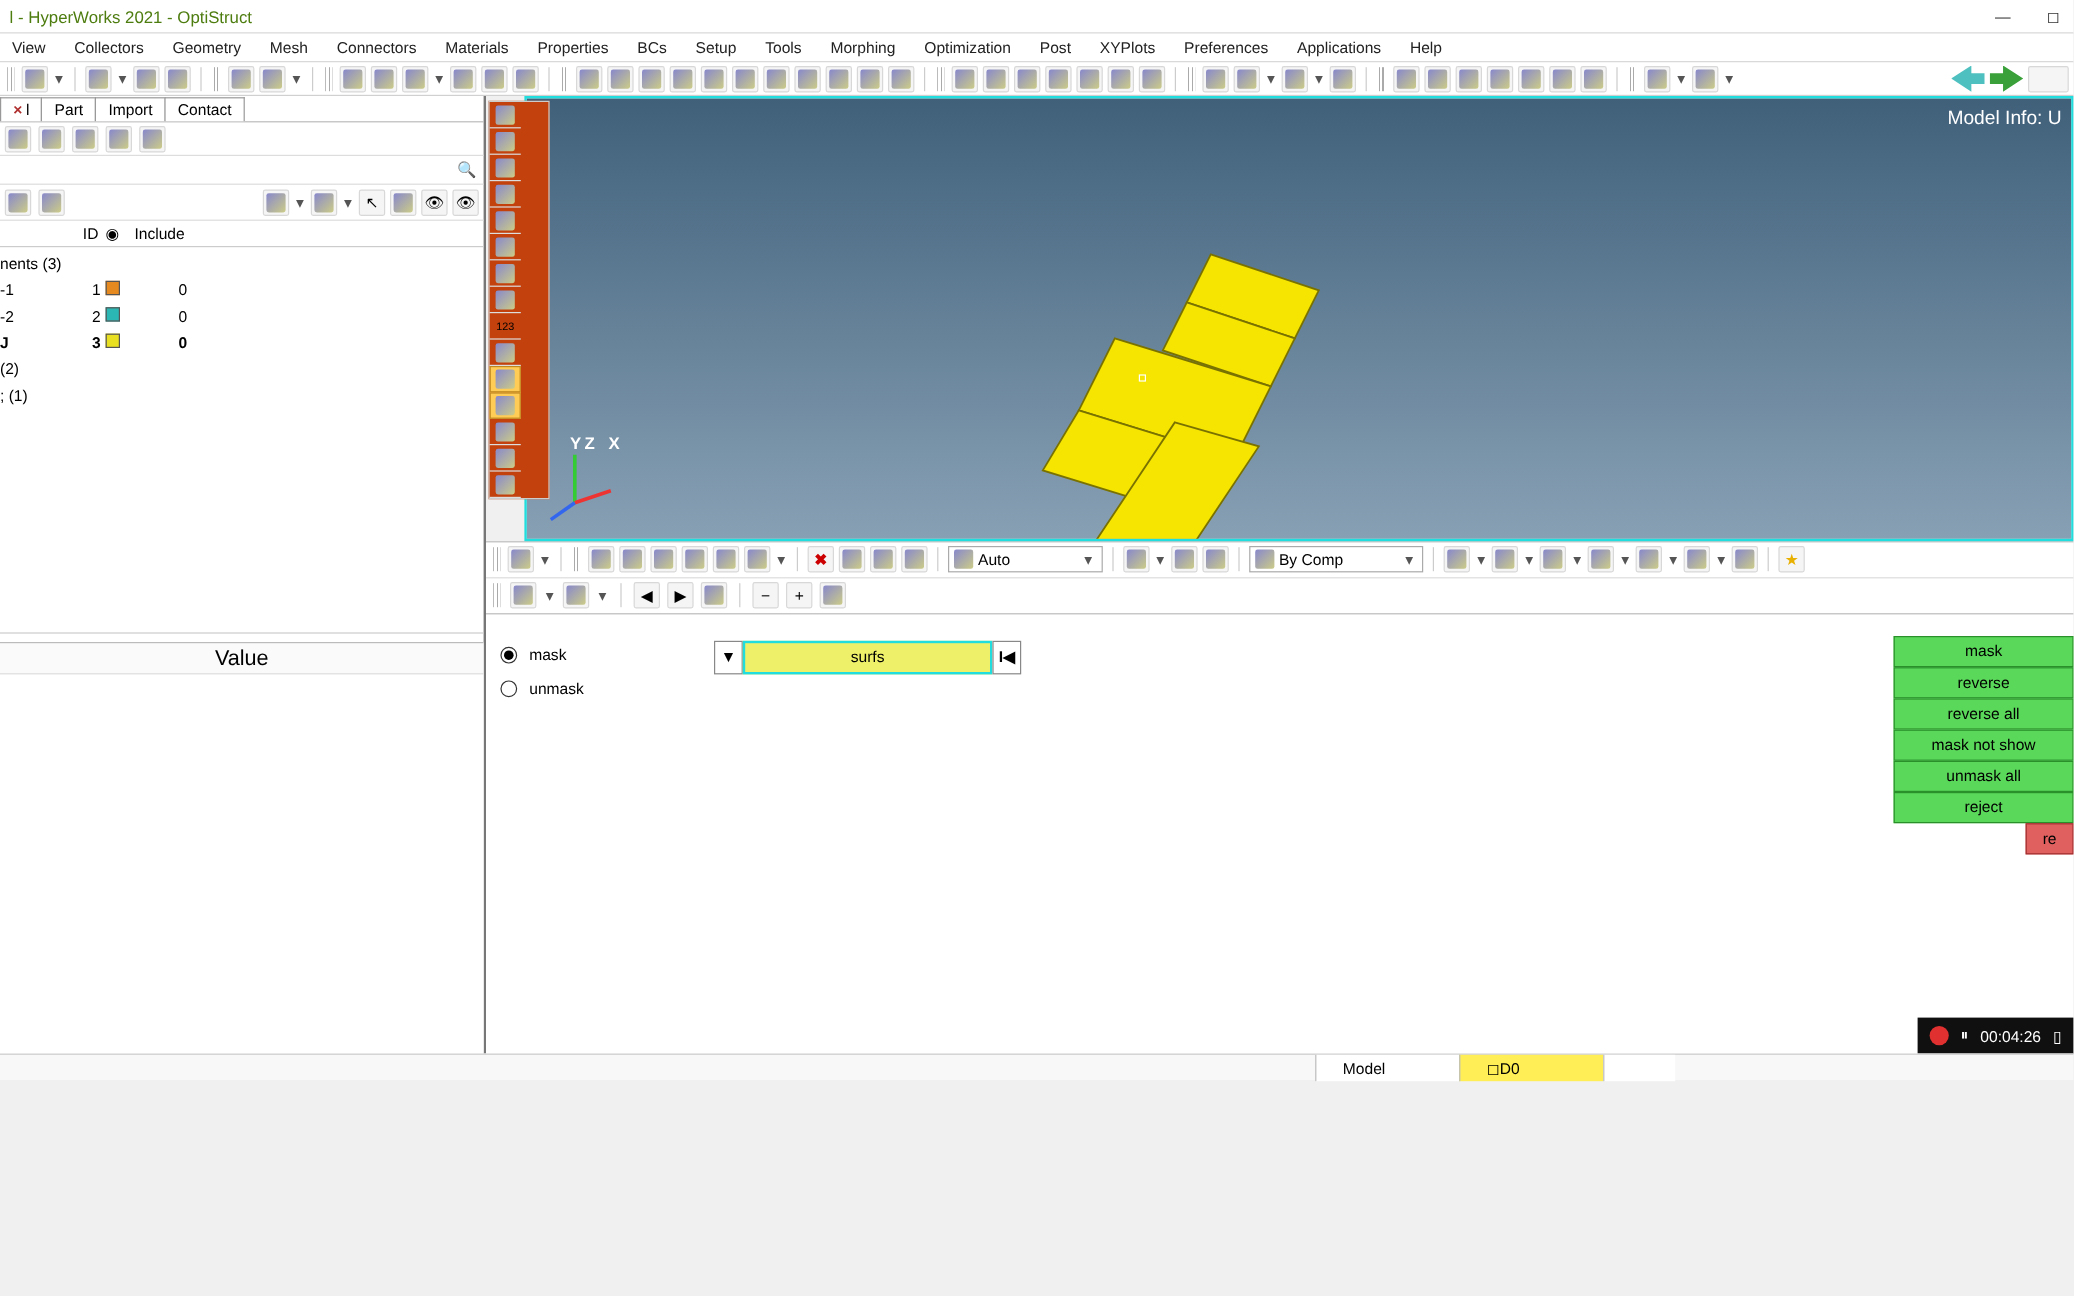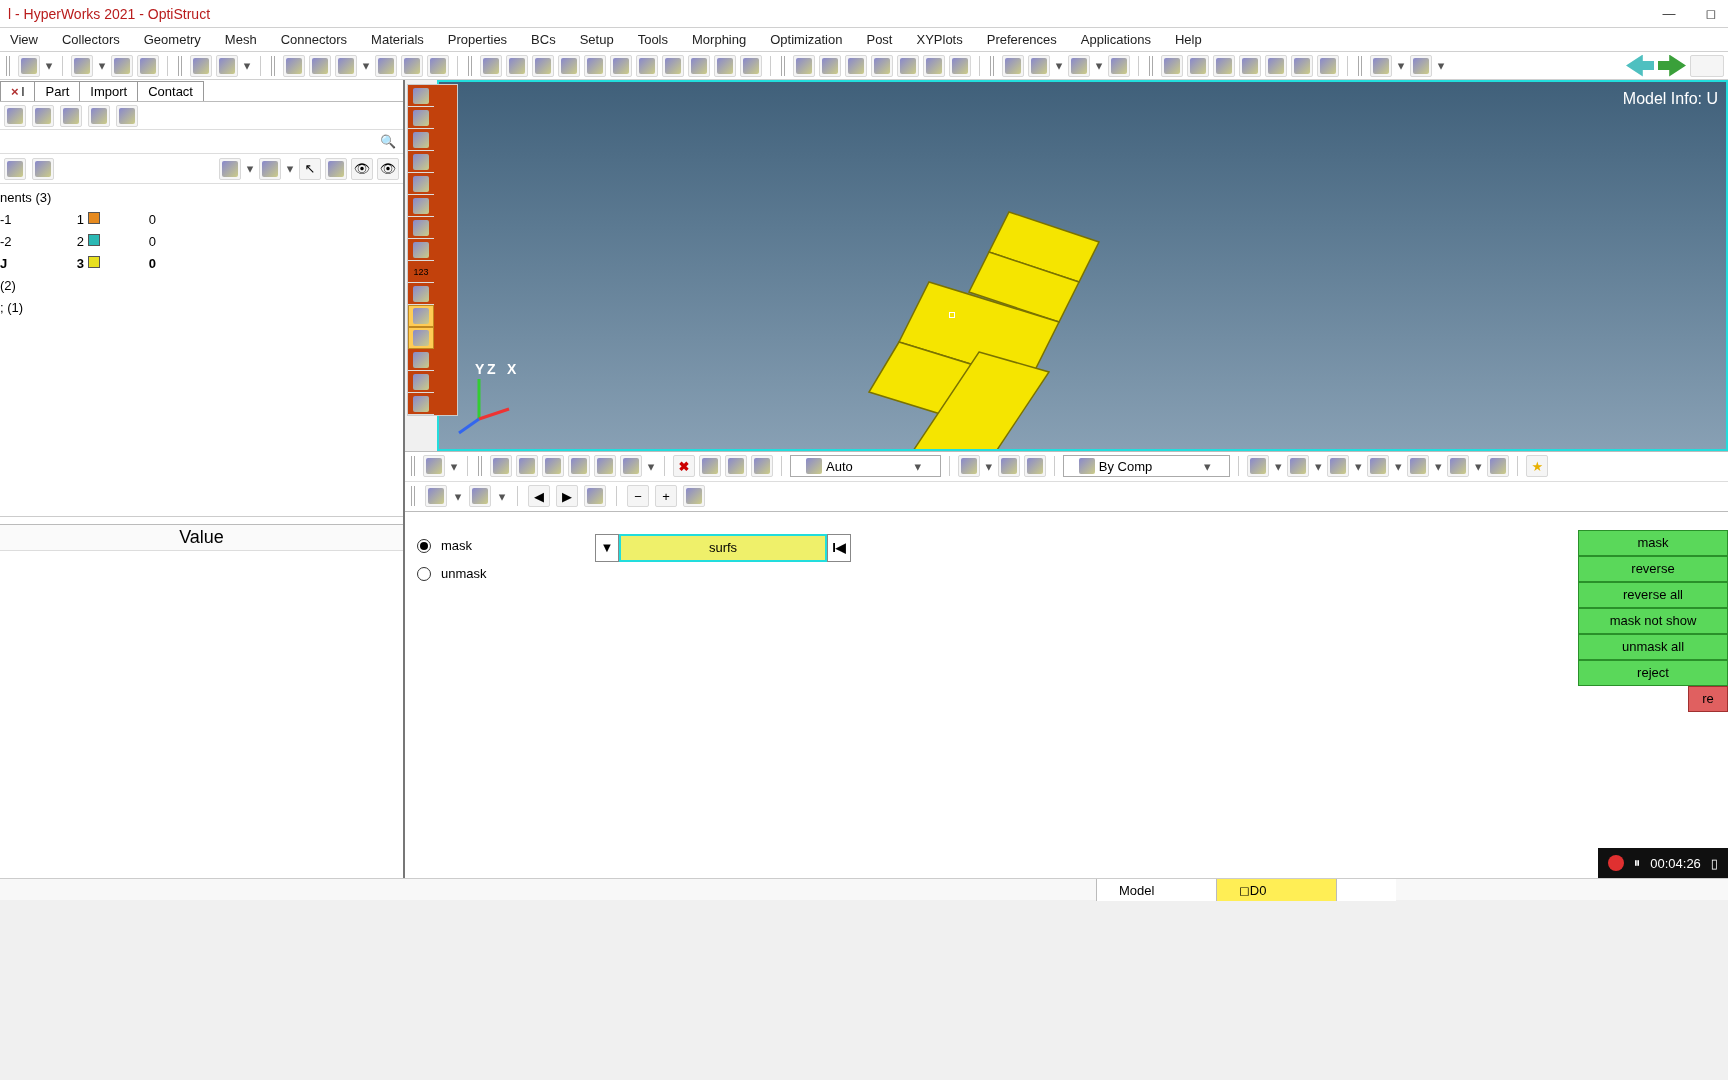--- a/index.html
+++ b/index.html
@@ -1,18 +1,18 @@
 <!DOCTYPE html>
 <html><head>
 <meta charset="utf-8">
 <style>
   * { box-sizing: border-box; margin: 0; padding: 0; font-family: "Segoe UI", Tahoma, sans-serif; font-size: 13px; }
   html, body { width: 1728px; height: 1080px; overflow: hidden; background: #f0f0f0; }
   .titlebar { height: 28px; background: #fff; display: flex; align-items: center; padding: 0 8px; border-bottom: 1px solid #d0d0d0; }
-  .titlebar .title { flex: 1; font-size: 14px; color: #b91c1c; }
+  .titlebar .title { flex: 1; font-size: 14px; color: #4d7c0f; }
   .titlebar .wbtns { display: flex; gap: 24px; }
   .titlebar .wbtn { width: 18px; height: 18px; display: flex; align-items: center; justify-content: center; color: #333; }
   .menubar { height: 24px; background: #fff; display: flex; align-items: center; gap: 24px; padding: 0 10px; font-size: 15px; color: #222; border-bottom: 1px solid #d0d0d0; }
   .menubar .mi { cursor: default; }
   .toolbar { height: 28px; background: #fff; border-bottom: 1px solid #d0d0d0; display: flex; align-items: center; gap: 4px; padding: 0 4px; }
   .tbtn { width: 22px; height: 22px; background: #f5f5f5; border: 1px solid #d8d8d8; border-radius: 2px; display: inline-flex; align-items: center; justify-content: center; }
   .tgrip { width: 6px; height: 20px; background: repeating-linear-gradient(90deg,#aaa 0,#aaa 1px,transparent 1px,transparent 3px); margin: 0 2px; }
   .tsep { width: 1px; height: 20px; background: #ccc; margin: 0 4px; }
   .tdrop { width: 10px; display: inline-flex; align-items: center; justify-content: center; color: #555; }
   .navarrow { width: 28px; height: 22px; }
@@ -45,21 +45,21 @@
   .graphcol { flex: 1; display: flex; flex-direction: column; position: relative; }
   .vtoolbar { position: absolute; left: 2px; top: 4px; width: 51px; background: #c2410c; border: 1px solid #ccc; display: flex; flex-direction: column; gap: 0; z-index: 5; }
   .vtoolbar .vb { width: 26px; height: 22px; border-bottom: 1px solid #ddd; display: flex; align-items: center; justify-content: center; }
   .vtoolbar .vb.sel { background: #ffcc55; border: 1px solid #c08820; }
   .viewport { flex: 1; margin-left: 32px; border: 2px solid #2dd; background: linear-gradient(#40607a 0%, #5c7a92 40%, #88a0b4 100%); position: relative; overflow: hidden; padding-left: 16px; }
   .modelinfo { position: absolute; right: 8px; top: 8px; color: #fff; font-size: 16px; }
   .triad { position: absolute; left: 12px; bottom: 8px; width: 70px; height: 80px; }
   .triad .lbl { position: absolute; color: #fff; font-size: 14px; font-weight: bold; }
   .panellabel { position: absolute; left: 10px; top: 4px; color: #666; font-size: 12px; letter-spacing: 2px; }
   .midtoolbar { height: 30px; background: #fff; border-top: 1px solid #bbb; display: flex; align-items: center; gap: 4px; padding: 0 4px; margin-left: 0; }
-  .midtoolbar .combo { border: 1px solid #aaa; background: #fff; height: 22px; display: flex; align-items: center; padding: 0 15px; gap: 4px; }
+  .midtoolbar .combo { border: 1px solid #aaa; background: #fff; height: 22px; display: flex; align-items: center; padding: 0 4px; gap: 4px; }
   .midtoolbar .combo .dd { width: 14px; text-align: center; color: #555; }
   .secondtoolbar { height: 30px; background: #fff; border-top: 1px solid #ddd; display: flex; align-items: center; gap: 6px; padding: 0 4px; }
   .panelarea { flex: 1; background: #fff; border-top: 1px solid #bbb; position: relative; display: flex; }
   .radiogrp { position: absolute; left: 12px; top: 20px; }
   .radiogrp .r { display: flex; align-items: center; gap: 10px; height: 28px; font-size: 18px; }
   .radiogrp .rbull { width: 14px; height: 14px; border: 1px solid #333; border-radius: 50%; display: inline-flex; align-items: center; justify-content: center; }
   .radiogrp .rbull.on::after { content: ""; width: 8px; height: 8px; background: #000; border-radius: 50%; }
   .selwidget { position: absolute; left: 190px; top: 22px; display: flex; align-items: center; }
   .selwidget .dd { width: 24px; height: 28px; border: 1px solid #888; background: #fff; display: flex; align-items: center; justify-content: center; }
   .selwidget .field { width: 208px; height: 28px; border: 2px solid #2dd; background: #eff06a; display: flex; align-items: center; justify-content: center; font-size: 17px; }
@@ -328,20 +328,25 @@
             <span class="ico"></span>
           </span>
         <span class="tbtn">
             <span>👁</span>
           </span>
         <span class="tbtn">
             <span>👁</span>
           </span>
       </div>
     </div>
+    <div class="hdrrow">
+      <div class="c-id">ID</div>
+      <div class="c-sw">◉</div>
+      <div class="c-inc">Include</div>
+    </div>
     <div class="treearea">
       <div class="trow">
           <span class="c-name">nents (3)</span>
         </div>
       <div class="trow">
         <span class="c-name">-1</span>
         <span class="c-id">1</span>
         <span class="c-sw"><span class="swatch" style="background:#e68a1f"></span></span>
         <span class="c-inc">0</span>
       </div>

